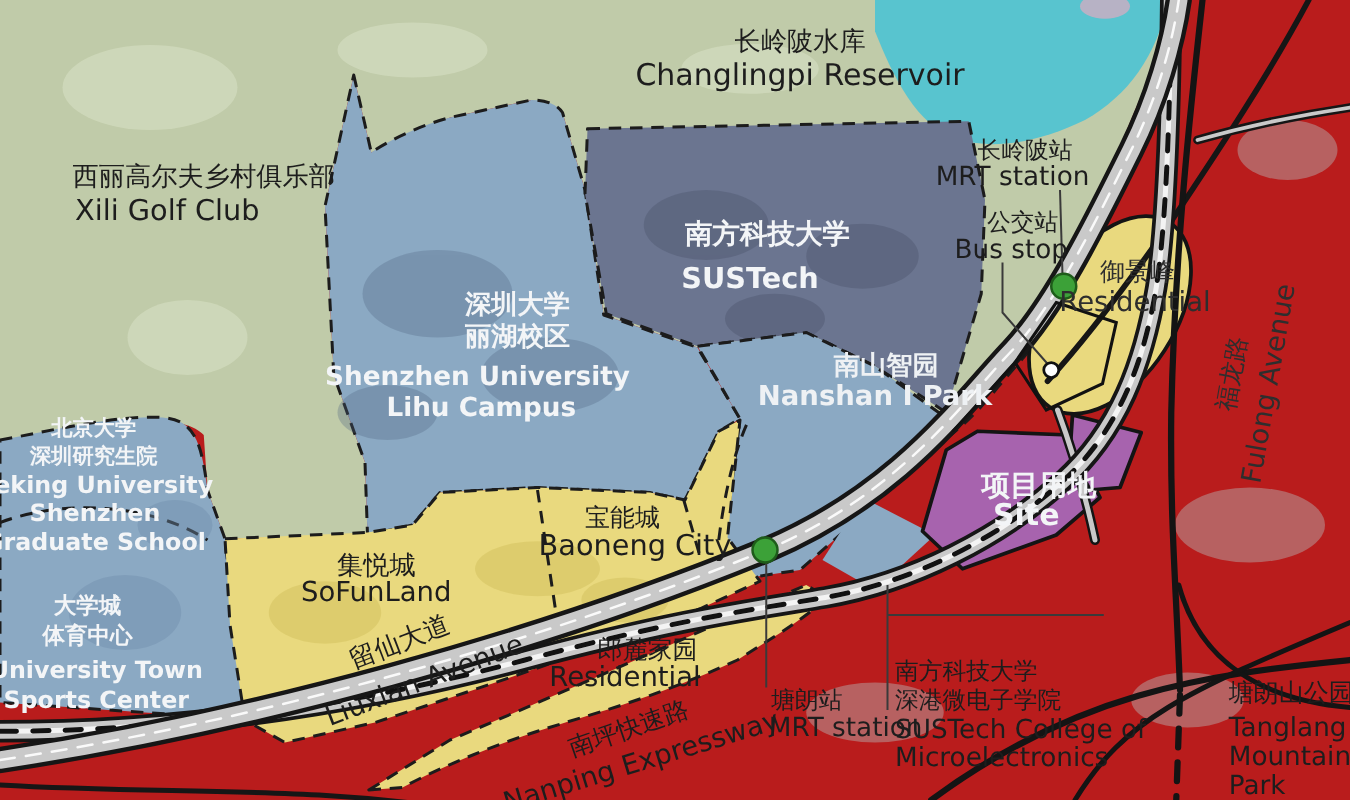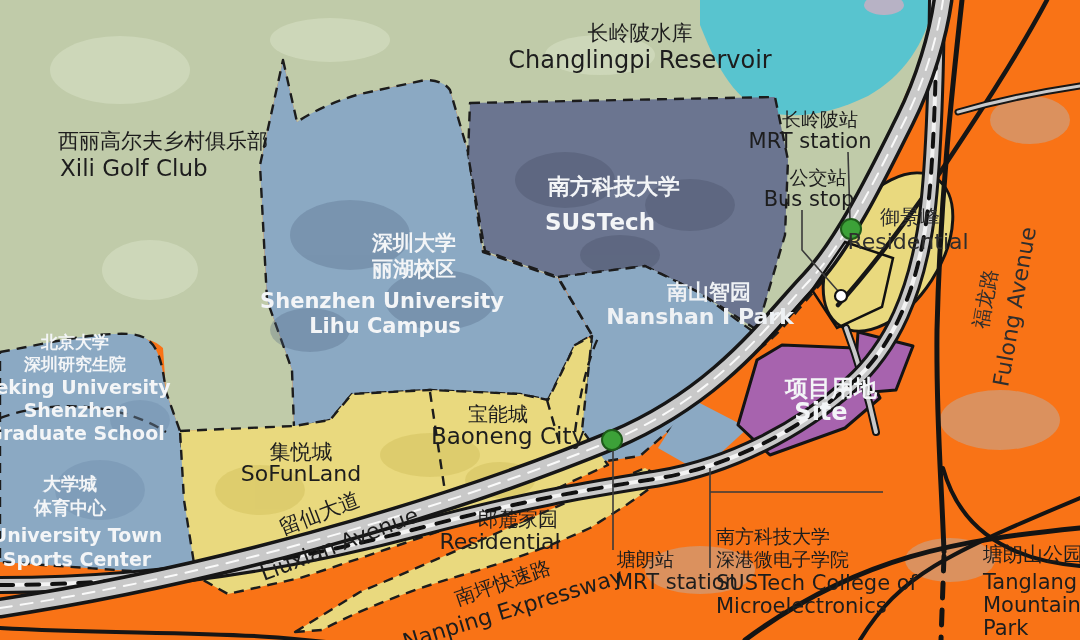--- a/index.html
+++ b/index.html
@@ -1,16 +1,16 @@
 <!DOCTYPE html>
 <html><head>
 <meta charset="utf-8">
 <style>
   html,body{margin:0;padding:0;background:#222;}
-  .map-canvas{position:relative;width:1080px;height:640px;overflow:hidden;background:#f97316;}
+  .map-canvas{position:relative;width:1080px;height:640px;overflow:hidden;background:#b91c1c;}
   svg{display:block;}
   text{font-family:"DejaVu Sans","Liberation Sans",sans-serif;}
   .lab-dark{fill:#1d1d1d;}
   .lab-gray{fill:#2e2e2e;}
   .lab-white{fill:#f3f5f7;font-weight:700;}
   .lab-white-soft{fill:#eef1f4;font-weight:700;}
   .region-dashed{stroke:#1c1c1c;stroke-width:2.4;stroke-dasharray:10 7;stroke-linejoin:round;}
   .region-solid{stroke:#141414;stroke-width:3;stroke-linejoin:round;}
   .nofill{fill:none;}
   .leader{stroke:#3a3a3a;stroke-width:1.6;fill:none;}

